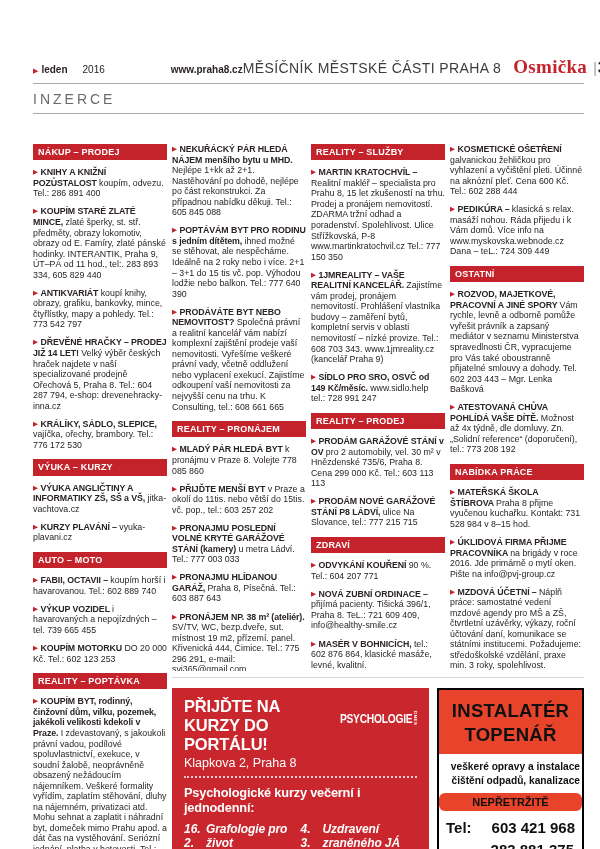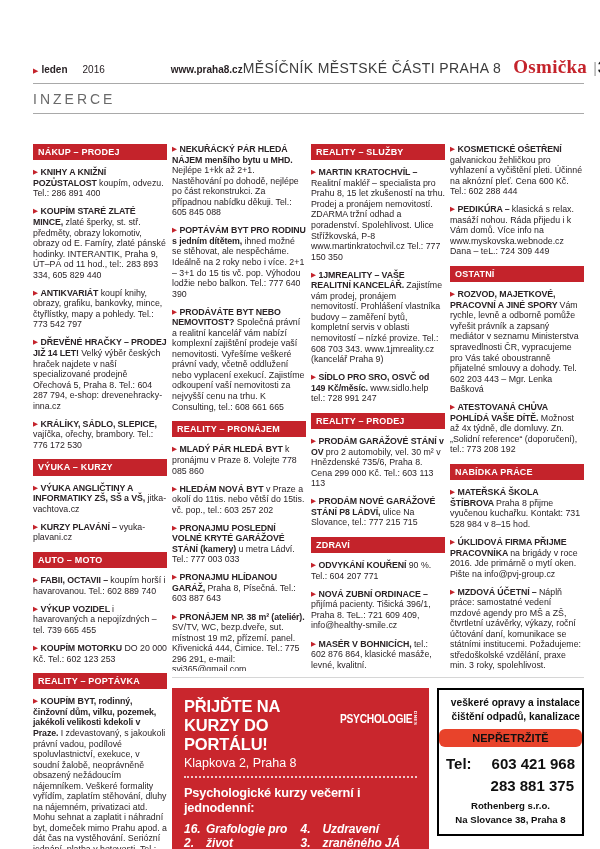--- a/index.html
+++ b/index.html
@@ -102,21 +102,21 @@
         <p class="ad"><span class="arr">▶</span><b>PRÁVNÍK KOUPÍ DVA BYTY V PRAZE </b>na investici, a to menší byt 1–2 +1 a větší byt 3–4 + 1. Platím hotově, zaplatím privatizaci nebo uhradím vaše dluhy či exekuce. Na vystěhování nespěchám, mohu vám zajistit nové bydlení nebo vás nechám v bytě dožít. TeL.: 608 661 664</p>
       </div>
     <div class="right">
       <div class="cols">
         <div class="col" id="col-1">
             <p class="ad"><span class="arr">▶</span><b>NEKUŘÁCKÝ PÁR HLEDÁ NÁJEM menšího bytu u MHD. </b>Nejlépe 1+kk až 2+1. Nastěhování po dohodě, nejlépe po část rekonstrukci. Za případnou nabídku děkuji. Tel.: 605 845 088</p>
             <p class="ad"><span class="arr">▶</span><b>POPTÁVÁM BYT PRO RODINU s jedním dítětem, </b>ihned možné se stěhovat, ale nespěcháme. Ideálně na 2 roky nebo i více. 2+1 – 3+1 do 15 tis vč. pop. Výhodou lodžie nebo balkon. Tel.: 777 640 390</p>
             <p class="ad"><span class="arr">▶</span><b>PRODÁVÁTE BYT NEBO NEMOVITOST? </b>Společná právní a realitní kancelář vám nabízí komplexní zajištění prodeje vaší nemovitosti. Vyřešíme veškeré právní vady, včetně oddlužení nebo vyplacení exekucí. Zajistíme odkoupení vaší nemovitosti za nejvyšší cenu na trhu. K Consulting, tel.: 608 661 665</p>
             <div class="sec">REALITY – PRONÁJEM</div>
             <p class="ad"><span class="arr">▶</span><b>MLADÝ PÁR HLEDÁ BYT </b>k pronájmu v Praze 8. Volejte 778 085 860</p>
-            <p class="ad"><span class="arr">▶</span><b>HLEDÁM NOVÁ BYT </b>v Praze a okolí do 11tis. nebo větší do 15tis. vč. pop., tel.: 603 257 202</p>
+            <p class="ad"><span class="arr">▶</span><b>PŘIJĎTE MENŠÍ BYT </b>v Praze a okolí do 11tis. nebo větší do 15tis. vč. pop., tel.: 603 257 202</p>
             <p class="ad"><span class="arr">▶</span><b>PRONAJMU POSLEDNÍ VOLNÉ KRYTÉ GARÁŽOVÉ STÁNÍ (kamery) </b>u metra Ládví. Tel.: 777 003 033</p>
             <p class="ad"><span class="arr">▶</span><b>PRONAJMU HLÍDANOU GARÁŽ, </b>Praha 8, Písečná. Tel.: 603 887 643</p>
             <p class="ad"><span class="arr">▶</span><b>PRONÁJEM NP. 38 m² (ateliér). </b>SV/TV, WC, bezp.dveře, sut. místnost 19 m2, přízemí. panel. Křivenická 444, Čimice. Tel.: 775 296 291, e-mail: svj365@gmail.com</p>
           </div>
         <div class="col" id="col-2">
             <div class="sec">REALITY – SLUŽBY</div>
             <p class="ad"><span class="arr">▶</span><b>MARTIN KRATOCHVÍL – </b>Realitní makléř – specialista pro Prahu 8, 15 let zkušeností na trhu. Prodej a pronájem nemovitostí. ZDARMA tržní odhad a poradenství. Spolehlivost. Ulice Střížkovská, P-8 www.martinkratochvil.cz Tel.: 777 150 350</p>
             <p class="ad"><span class="arr">▶</span><b>1JMREALITY – VAŠE REALITNÍ KANCELÁŘ. </b>Zajistíme vám prodej, pronájem nemovitostí. Prohlášení vlastníka budovy – zaměření bytů, kompletní servis v oblasti nemovitostí – nízké provize. Tel.: 608 703 343. www.1jmreality.cz (kancelář Praha 9)</p>
             <p class="ad"><span class="arr">▶</span><b>SÍDLO PRO SRO, OSVČ od 149 Kč/měsíc. </b>www.sidlo.help tel.: 728 991 247</p>
             <div class="sec">REALITY – PRODEJ</div>
@@ -186,20 +186,24 @@
                   </li>
                 </ul>
             </div>
 
           </div>
 
         </div>
 
         <div class="inst-wrap">
           <div class="inst">
+            <div class="i-head">
+              <div>INSTALATÉR</div>
+              <div>TOPENÁŘ</div>
+            </div>
             <div class="i-serv">
               <div>veškeré opravy a instalace</div>
               <div>čištění odpadů, kanalizace</div>
             </div>
             <div class="i-badge">NEPŘETRŽITĚ</div>
             <div class="i-phones">
               <div class="i-tel-row">
                 <span>Tel:</span>
                 <span>603 421 968</span>
               </div>

